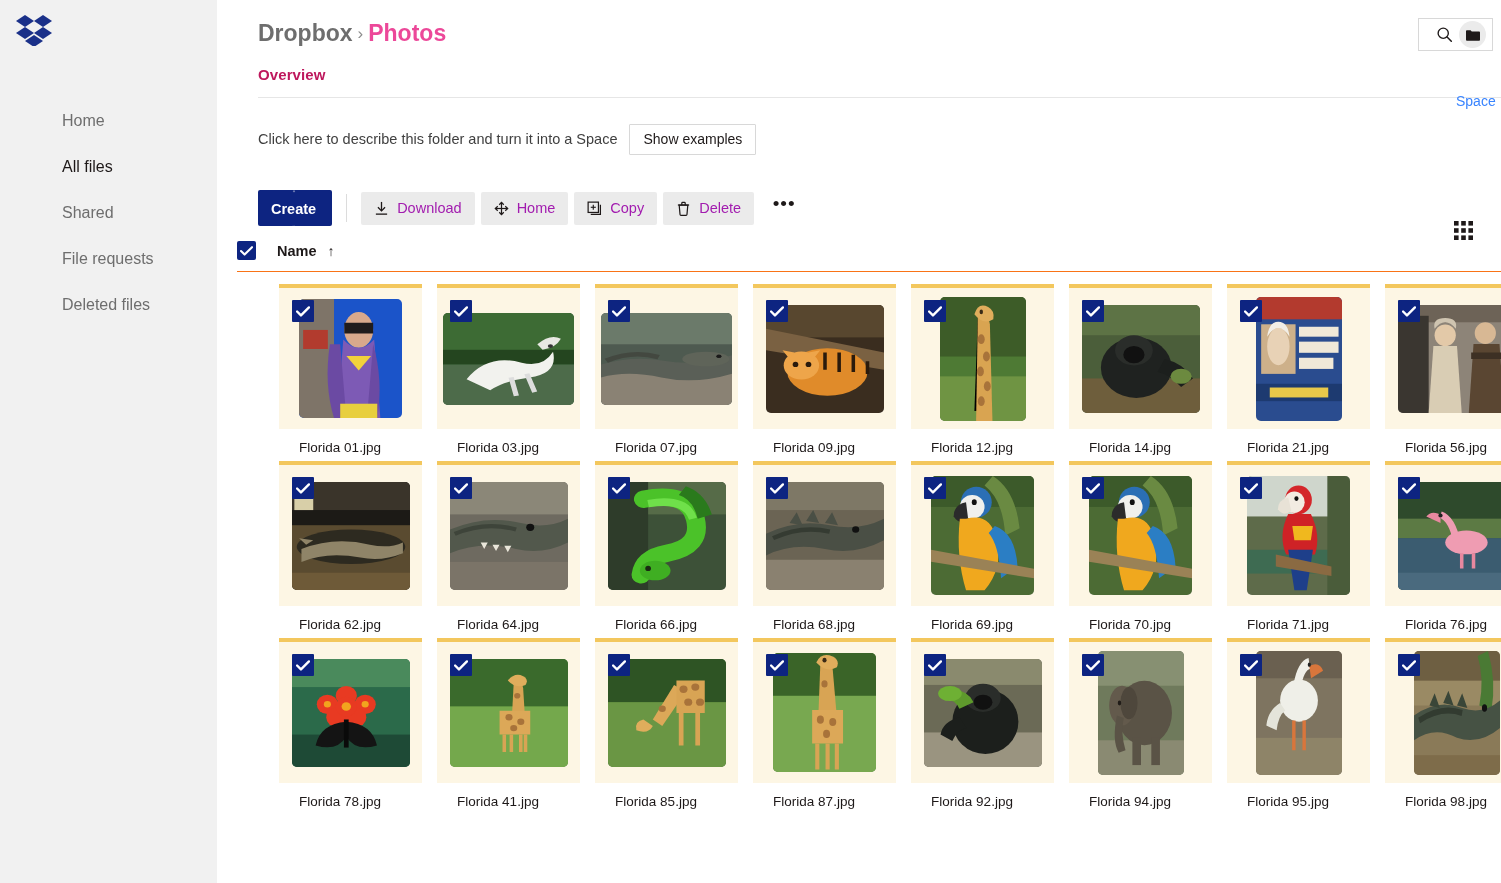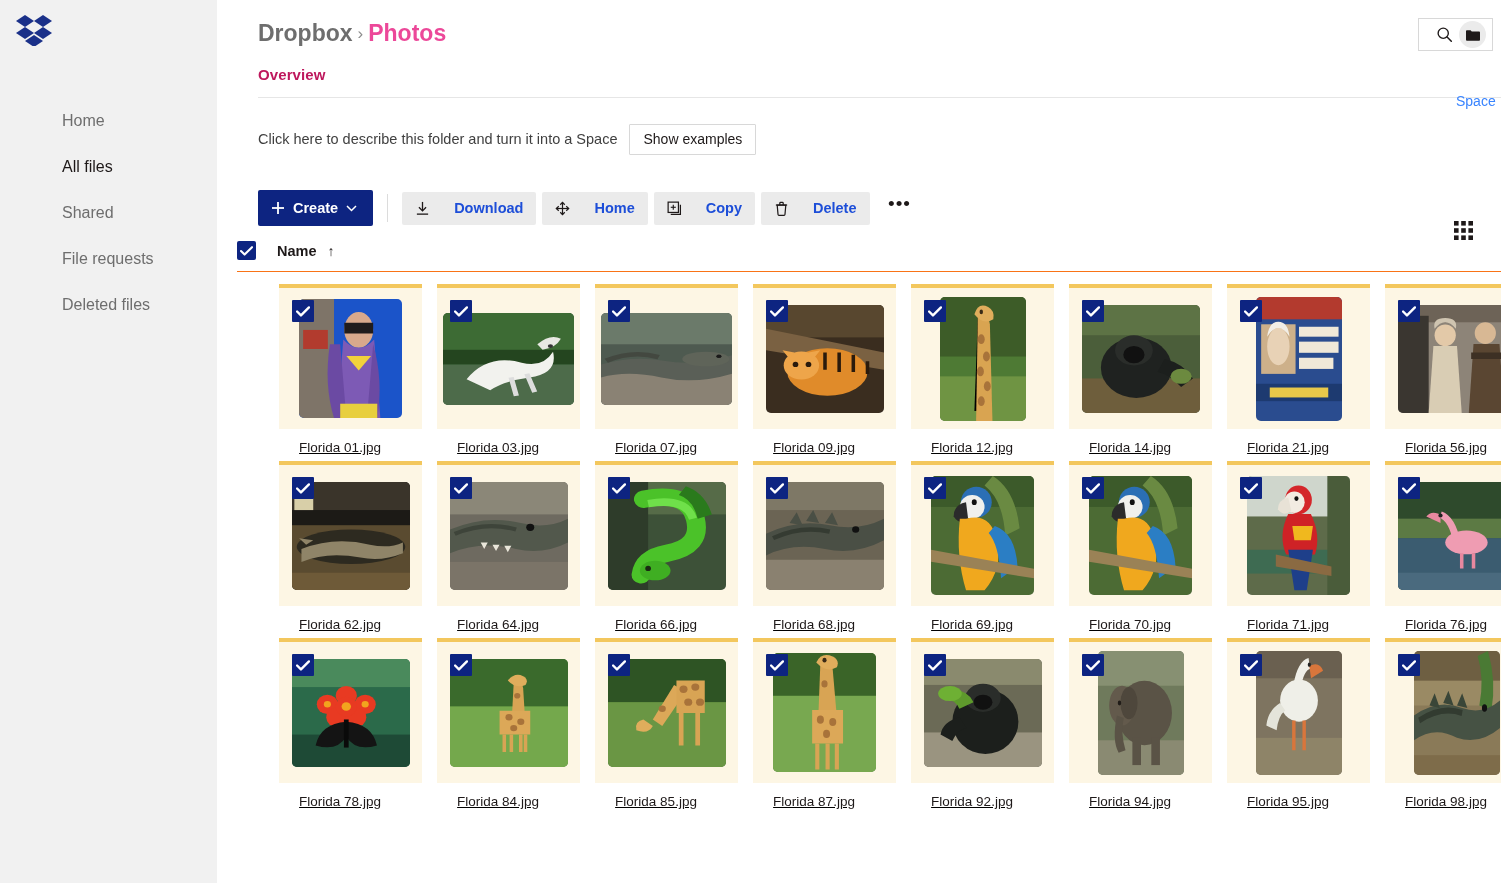--- a/index.html
+++ b/index.html
@@ -189,42 +189,42 @@
     height: 36px;
     padding: 0 16px 0 13px;
     font-size: 14.5px;
     font-weight: bold;
     font-family: "Liberation Sans", sans-serif;
     display: flex;
     align-items: center;
     gap: 8px;
     cursor: pointer;
     border-radius: 2px;
+    flex-direction: column;
   }
   .toolbar-sep {
     width: 1px;
     height: 28px;
     background: #dcdcdc;
     margin: 0 14px;
   }
   .btn-tool {
     background: #ebebeb;
     border: none;
     height: 33px;
     padding: 0 13px;
     font-size: 14.5px;
-    color: #1d4ed8;
+    color: #a21caf;
     font-family: "Liberation Sans", sans-serif;
     display: flex;
     align-items: center;
-    gap: 24px;
+    gap: 8px;
     cursor: pointer;
     margin-right: 6px;
     border-radius: 2px;
-    font-weight: bold;
   }
   .btn-more {
     background: transparent;
     border: none;
     height: 33px;
     width: 36px;
     display: flex;
     align-items: center;
     justify-content: center;
     cursor: pointer;
@@ -282,21 +282,20 @@
     grid-template-columns: repeat(8, 158px);
     column-gap: 0px;
     row-gap: 0px;
     margin-top: 12px;
     margin-left: 21px;
   }
   .cell {
     width: 137px;
     padding-right: 15px;
     margin-bottom: 6px;
-    text-decoration: underline;
   }
   .tile {
     position: relative;
     width: 143px;
     height: 145px;
     background: #fdf6e4;
     border-top: 4px solid #f3c75d;
     display: flex;
     align-items: center;
     justify-content: center;
@@ -916,21 +915,21 @@
                     <path d="M46 70v16M52 70v16M60 70v16M64 70v16"></path>
                   </g>
                 </svg>
               </div>
               <div class="tile-cbx">
                 <svg width="14" height="11" viewBox="0 0 13 10">
                   <polyline points="1,5 4.6,8.6 12,1.2" fill="none" stroke="#ffffff" stroke-width="2.2" stroke-linecap="round" stroke-linejoin="round"></polyline>
                 </svg>
               </div>
             </div>
-            <div class="tile-label">Florida 84.jpg</div>
+            <div class="tile-label">Florida 41.jpg</div>
           </div>
           <div class="cell">
             <div class="tile">
               <div class="thumb">
                 <svg viewBox="0 0 100 100" preserveAspectRatio="none">
                   <rect width="100" height="100" fill="#4a7a34"></rect>
        <rect y="0" width="100" height="40" fill="#2e5424"></rect>
        <rect y="40" width="100" height="60" fill="#6a9644"></rect>
        <path d="M56 24l-18 32 8 6 20-32z" fill="#dca858"></path>
        <path d="M30 56q-8 2-6 10 10 4 14-4z" fill="#e0ad5c"></path>

